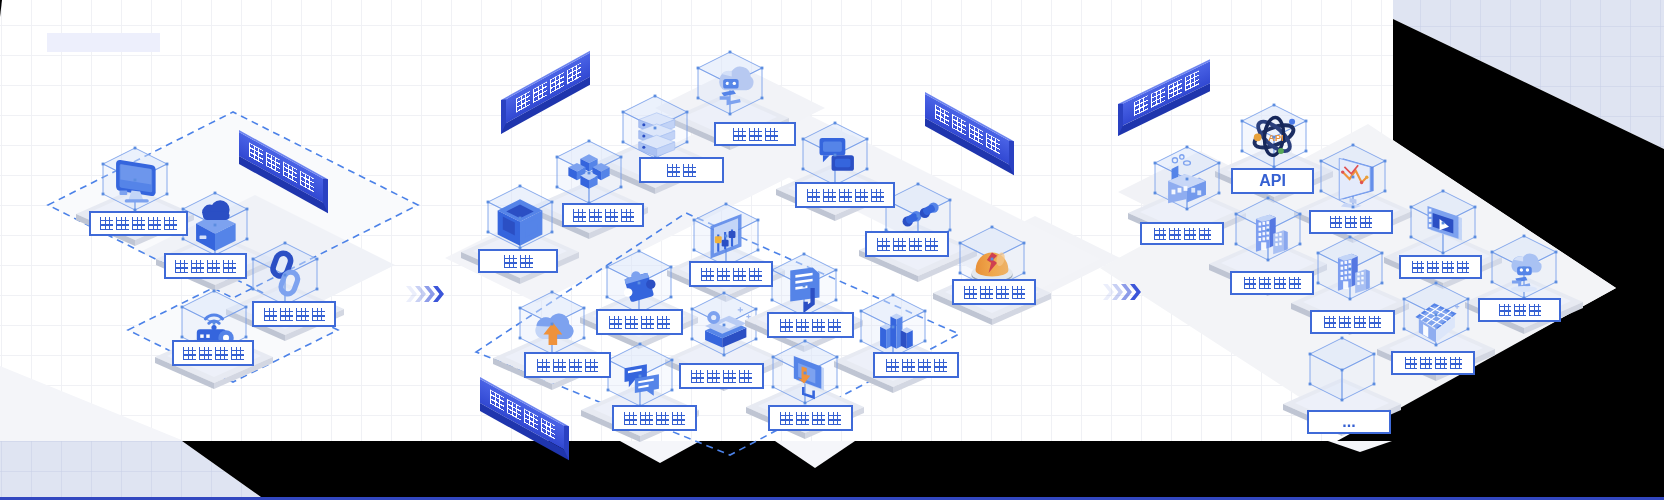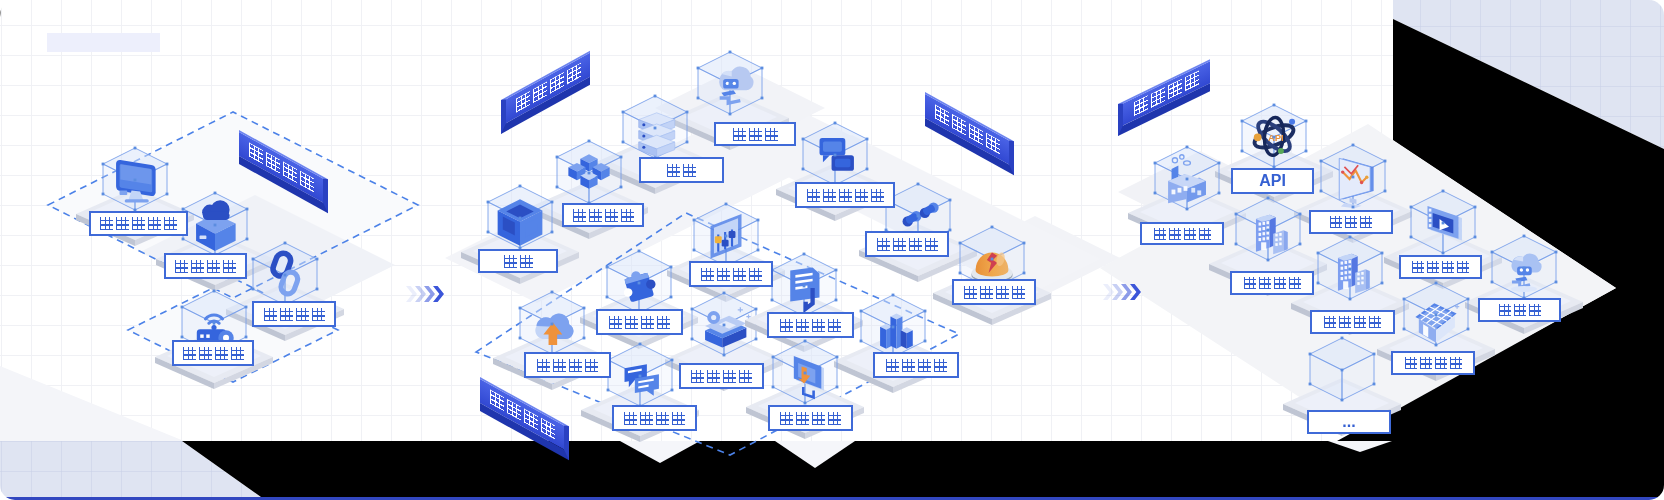--- a/index.html
+++ b/index.html
@@ -1,14 +1,14 @@
 <!DOCTYPE html>
 <html><head><meta charset="utf-8"><style>
 html,body{margin:0;padding:0;}
-#stage{position:relative;width:1664px;height:500px;overflow:hidden;background-color:#fff;background-image:linear-gradient(#f0f1f5 1px,transparent 1px),linear-gradient(90deg,#f0f1f5 1px,transparent 1px);background-size:30px 30px;background-position:1px 25px;font-family:"Liberation Sans",sans-serif;border-radius:15px;}
+#stage{position:relative;width:1664px;height:500px;overflow:hidden;background-color:#fff;background-image:linear-gradient(#f0f1f5 1px,transparent 1px),linear-gradient(90deg,#f0f1f5 1px,transparent 1px);background-size:30px 30px;background-position:1px 25px;font-family:"Liberation Sans",sans-serif;}
 #base,.ic{position:absolute;left:0;top:0;}
 .lbl{position:absolute;box-sizing:border-box;background:#fff;border:2px solid #3f6ad8;color:#3560d2;display:flex;align-items:center;justify-content:center;font-weight:bold;}
 .zi{display:inline-block;position:relative;margin:0 1.5px;background-image:repeating-linear-gradient(0deg,currentColor 0 1.25px,transparent 1.25px 4.4px),repeating-linear-gradient(90deg,currentColor 0 1.25px,transparent 1.25px 4.6px);}
 .banner{position:absolute;display:flex;align-items:center;justify-content:center;box-sizing:border-box;transform-origin:0 0;background:linear-gradient(180deg,#4a63e6,#3148d2);color:#fff;}
 .arrow{position:absolute;display:flex;}
 .ch{width:11px;height:16px;margin-right:-2px;background:#3b55d9;clip-path:polygon(0 0,42% 0,100% 50%,42% 100%,0 100%,58% 50%);}
 </style></head><body>
 <div id="stage">
 <svg id="base" width="1664" height="500" viewBox="0 0 1664 500">
       <defs>

